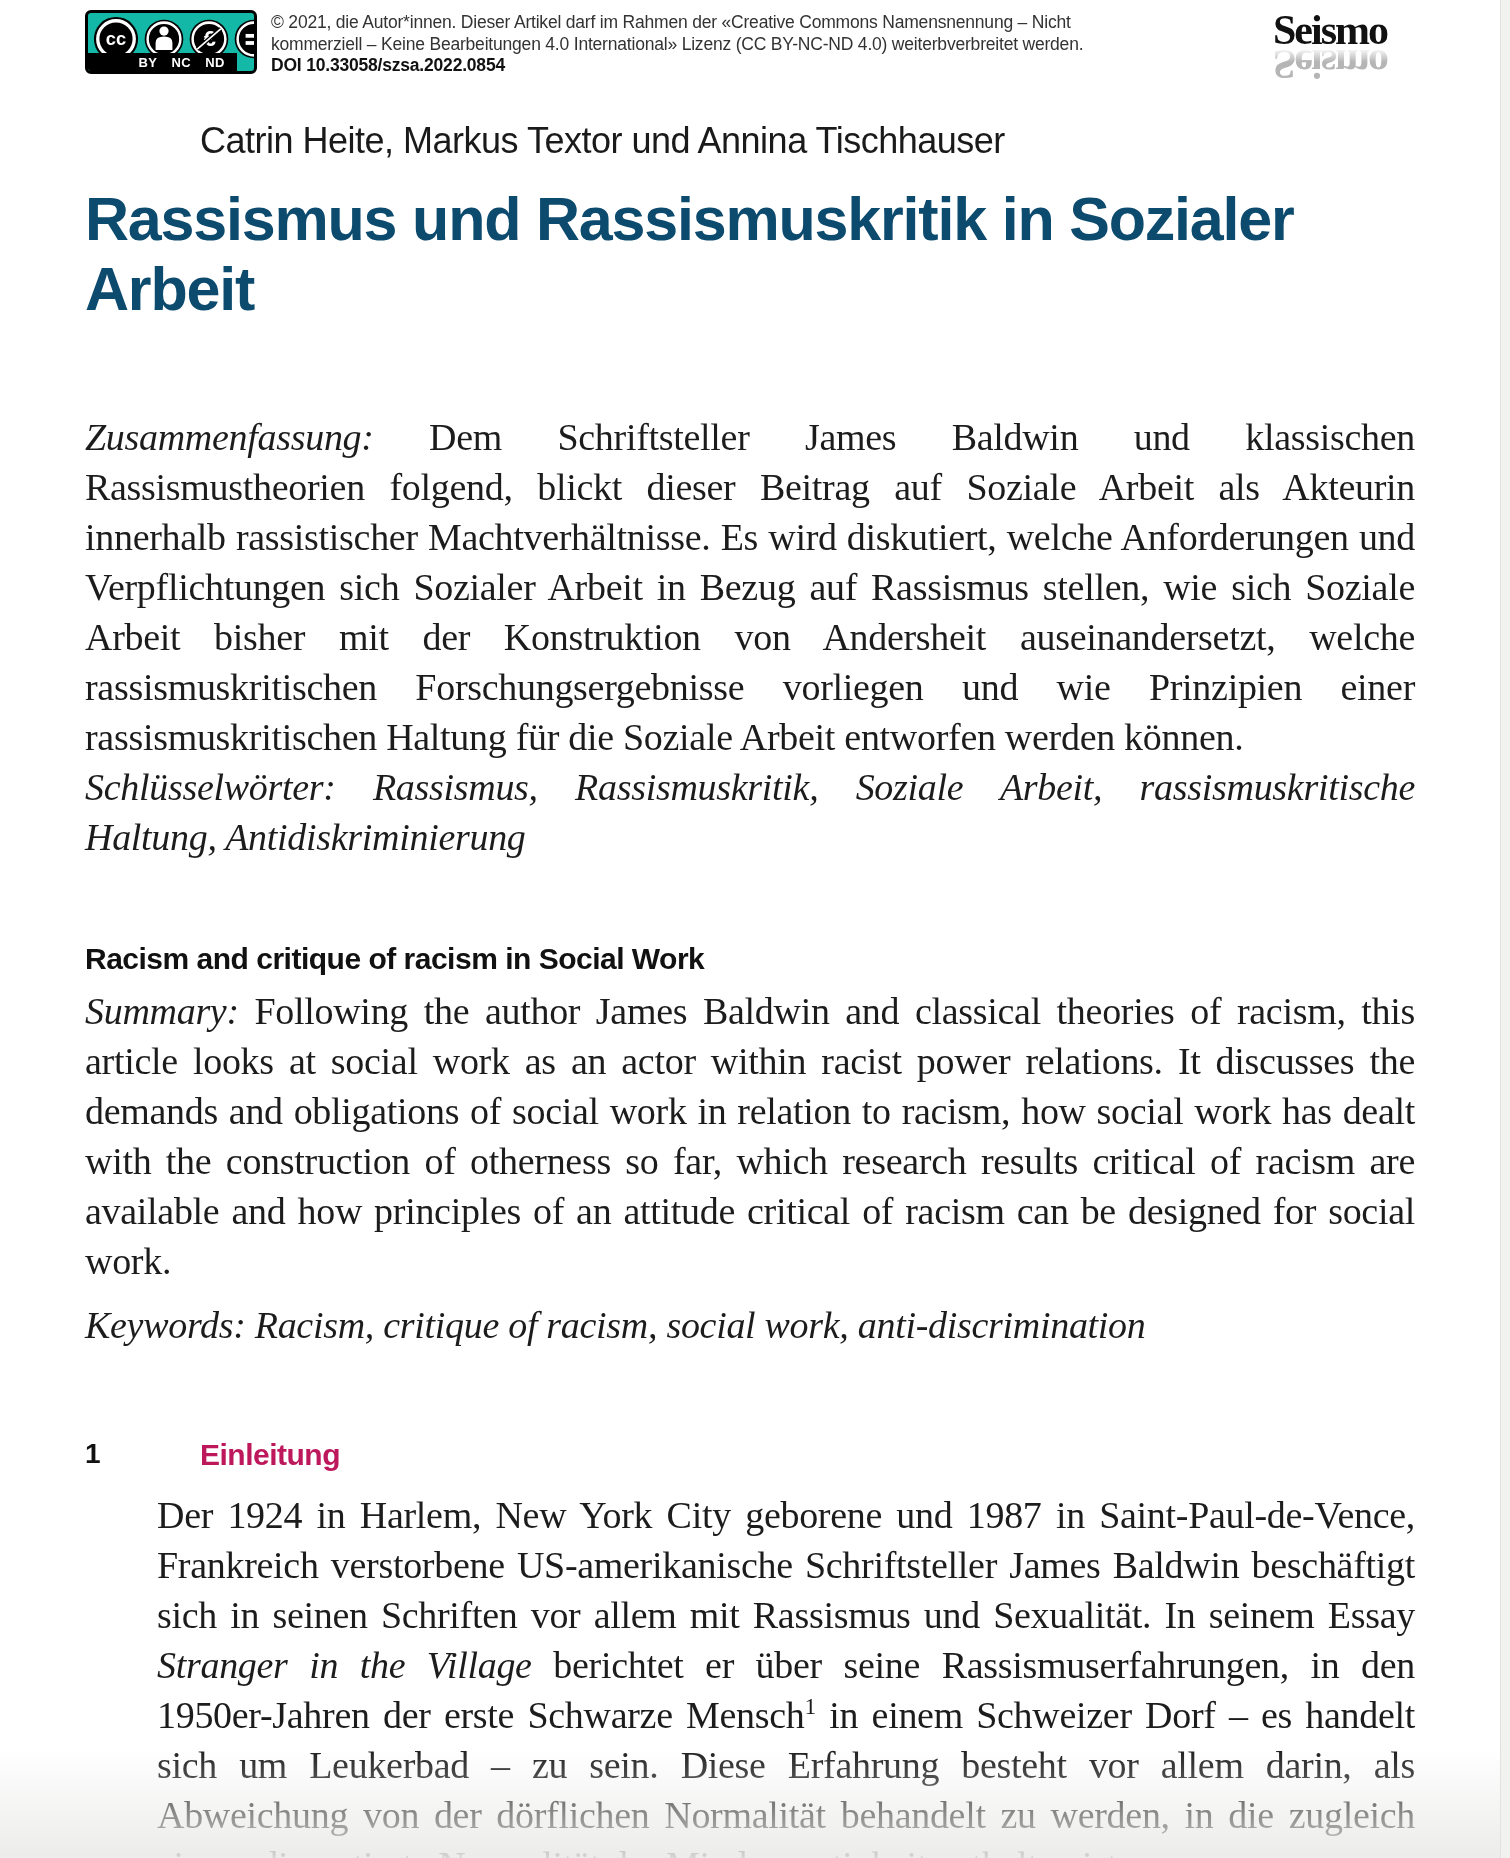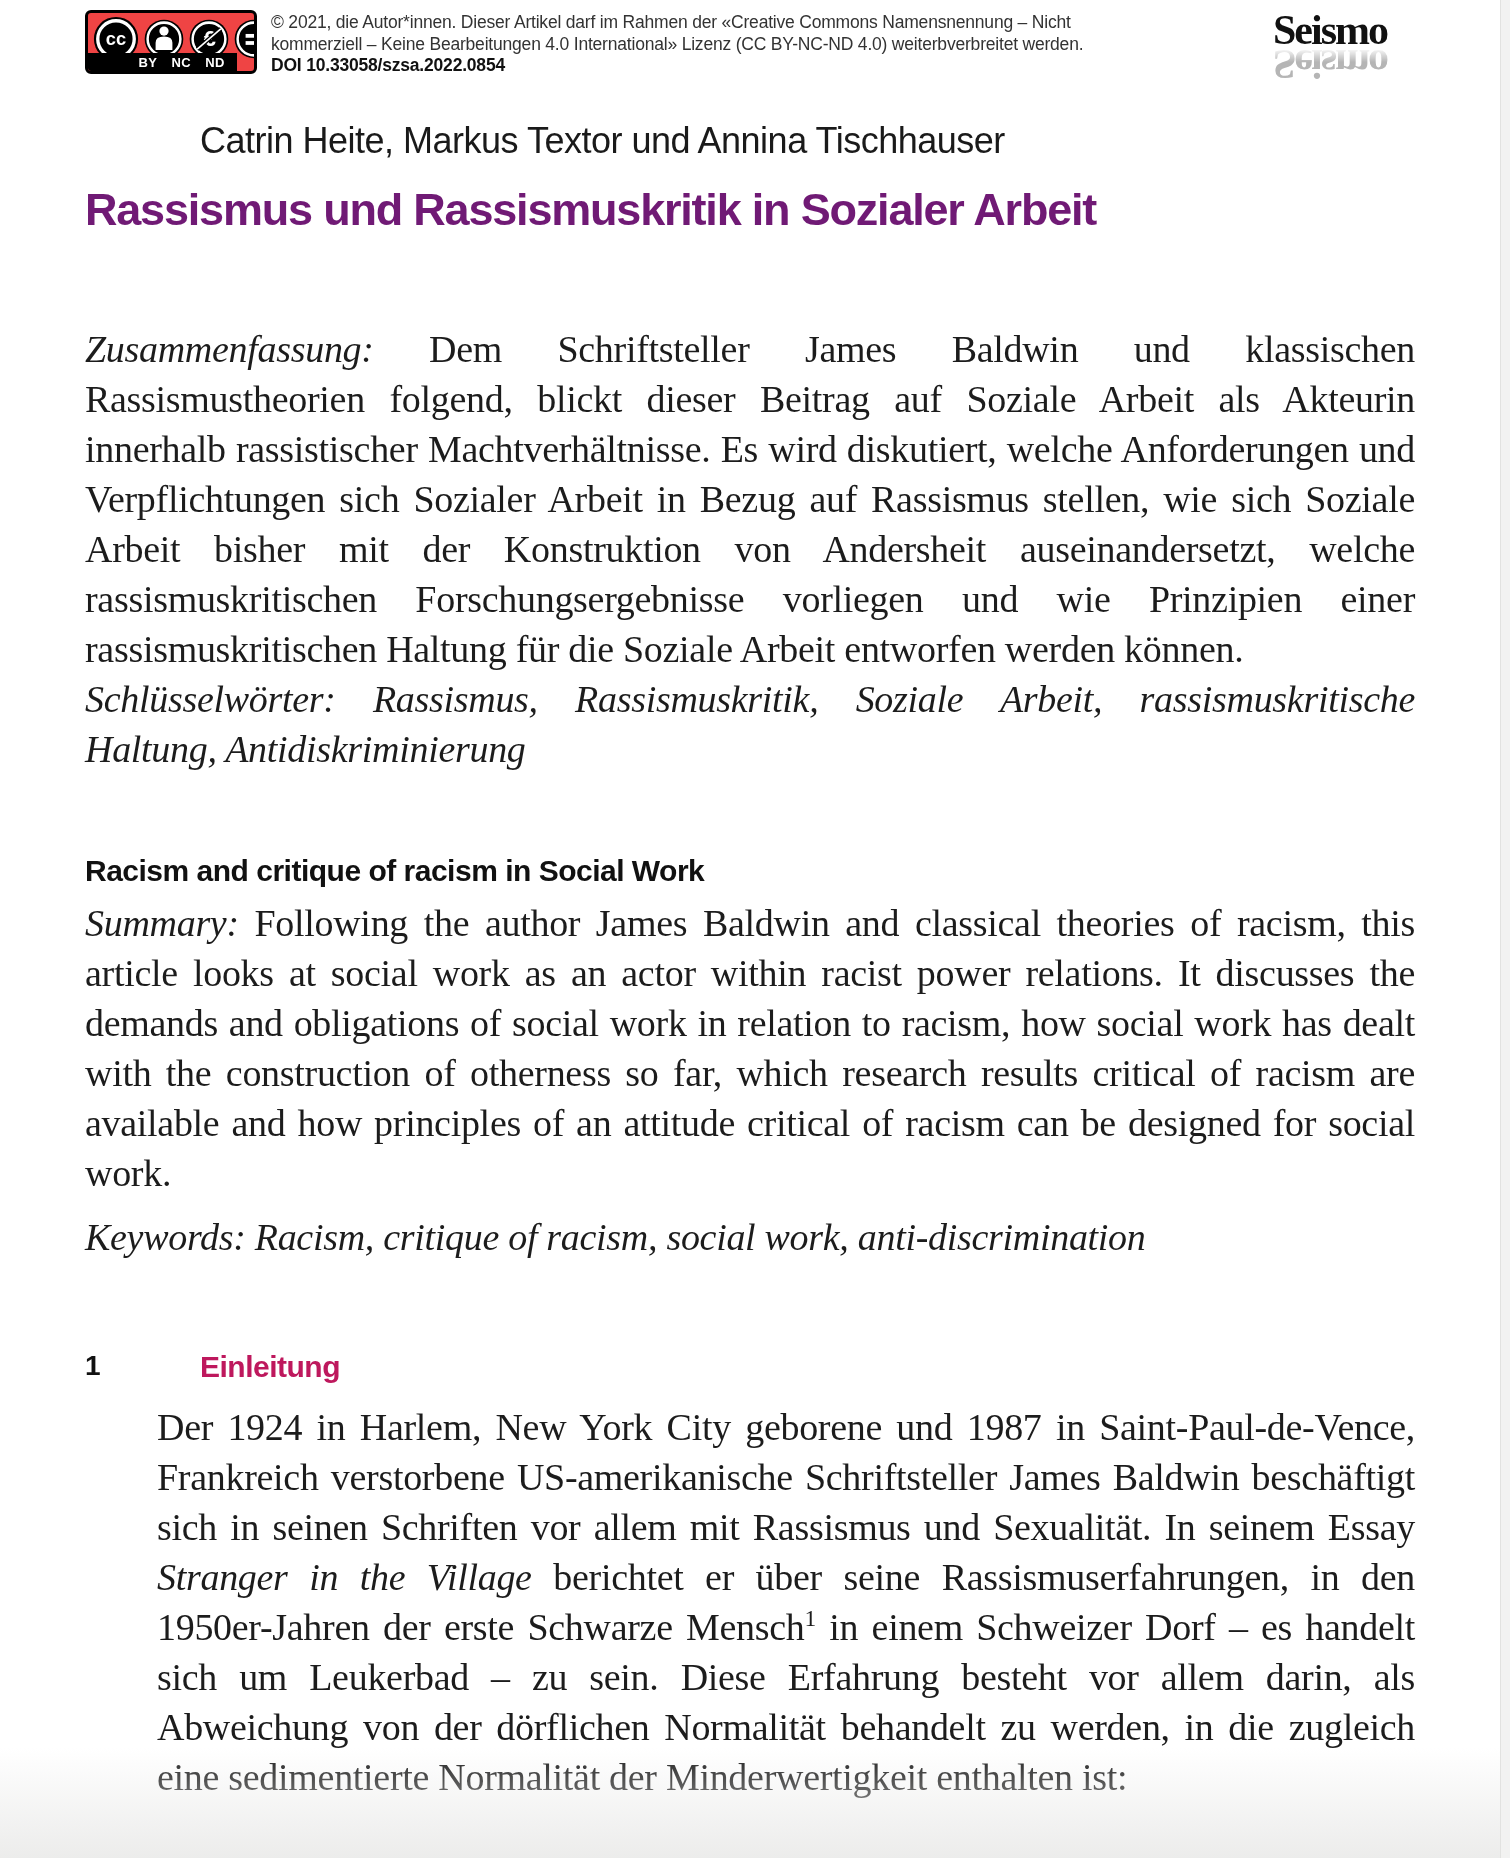--- a/index.html
+++ b/index.html
@@ -21,21 +21,21 @@
     position:relative;
   }
   
   .header{
     display:flex;
     align-items:flex-start;
   }
   .cc-badge{
     flex:0 0 auto;
     width:172px;height:64px;
-    background:#ef4444;
+    background:#14b8a6;
     border:3px solid #000;
     border-radius:6px;
     position:relative;
     box-sizing:border-box;
     overflow:hidden;
     text-align:right;
   }
   .cc-strip{
     position:absolute;left:0;right:17px;bottom:0;height:18px;
     background:#000;
@@ -114,23 +114,23 @@
     margin:30px 0 0 115px;
     font-family:"Liberation Sans", sans-serif;
     font-size:36px;
     color:#1a1a1a;
     letter-spacing:-0.5px;
   }
   .title{
     margin:22px 0 0 0;
     font-family:"Liberation Sans", sans-serif;
     font-weight:bold;
-    font-size:45px;
+    font-size:61px;
     letter-spacing:-1.2px;
-    color:#701a75;
+    color:#0c4a6e;
     line-height:1.15;
   }
   
   .serif-par{
     font-size:38px;
     line-height:50px;
     letter-spacing:-0.3px;
     text-align:justify;
     margin:0;
     color:#1c1c1c;

